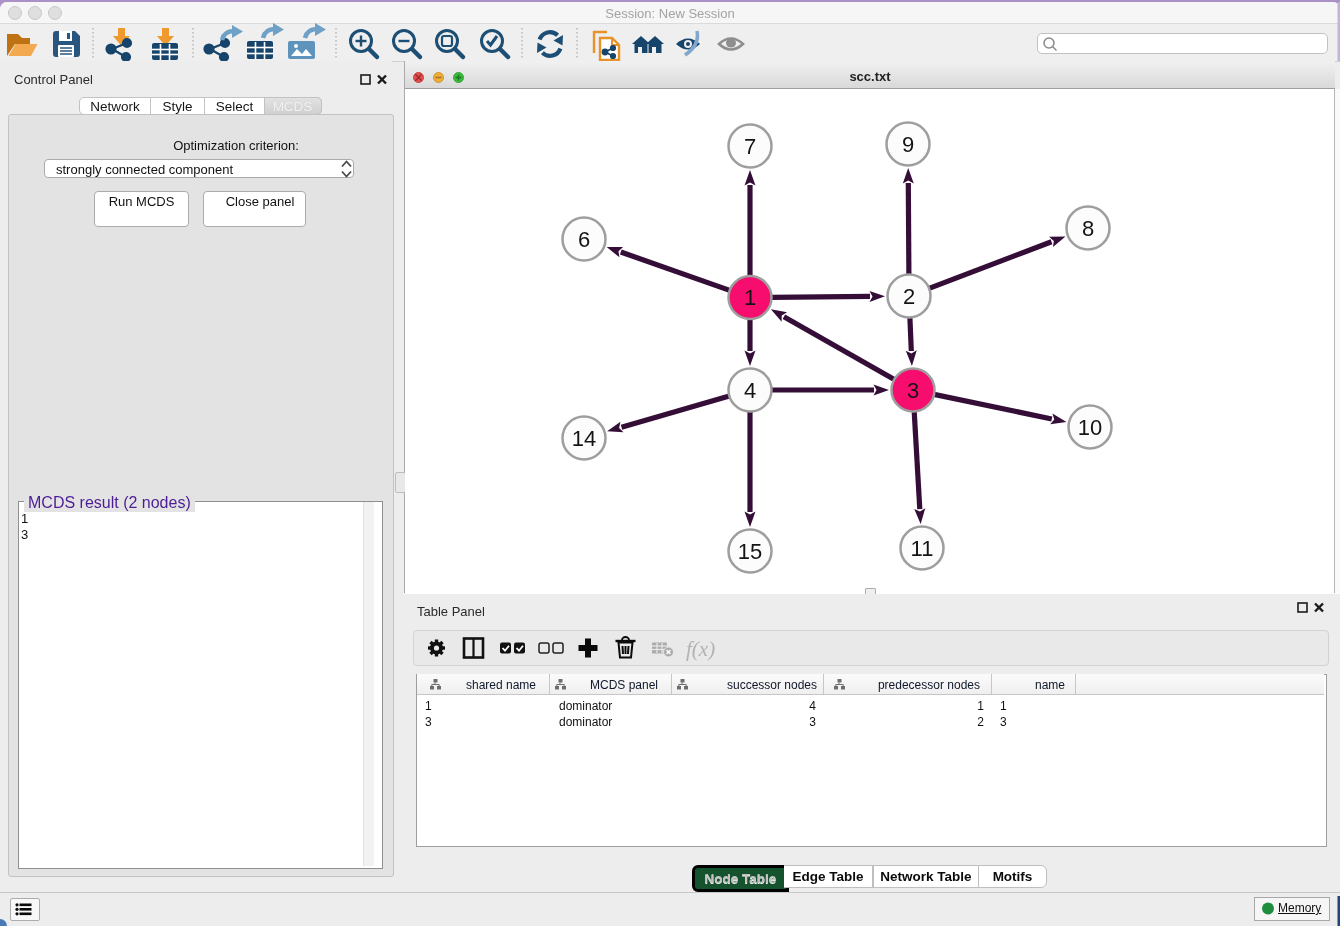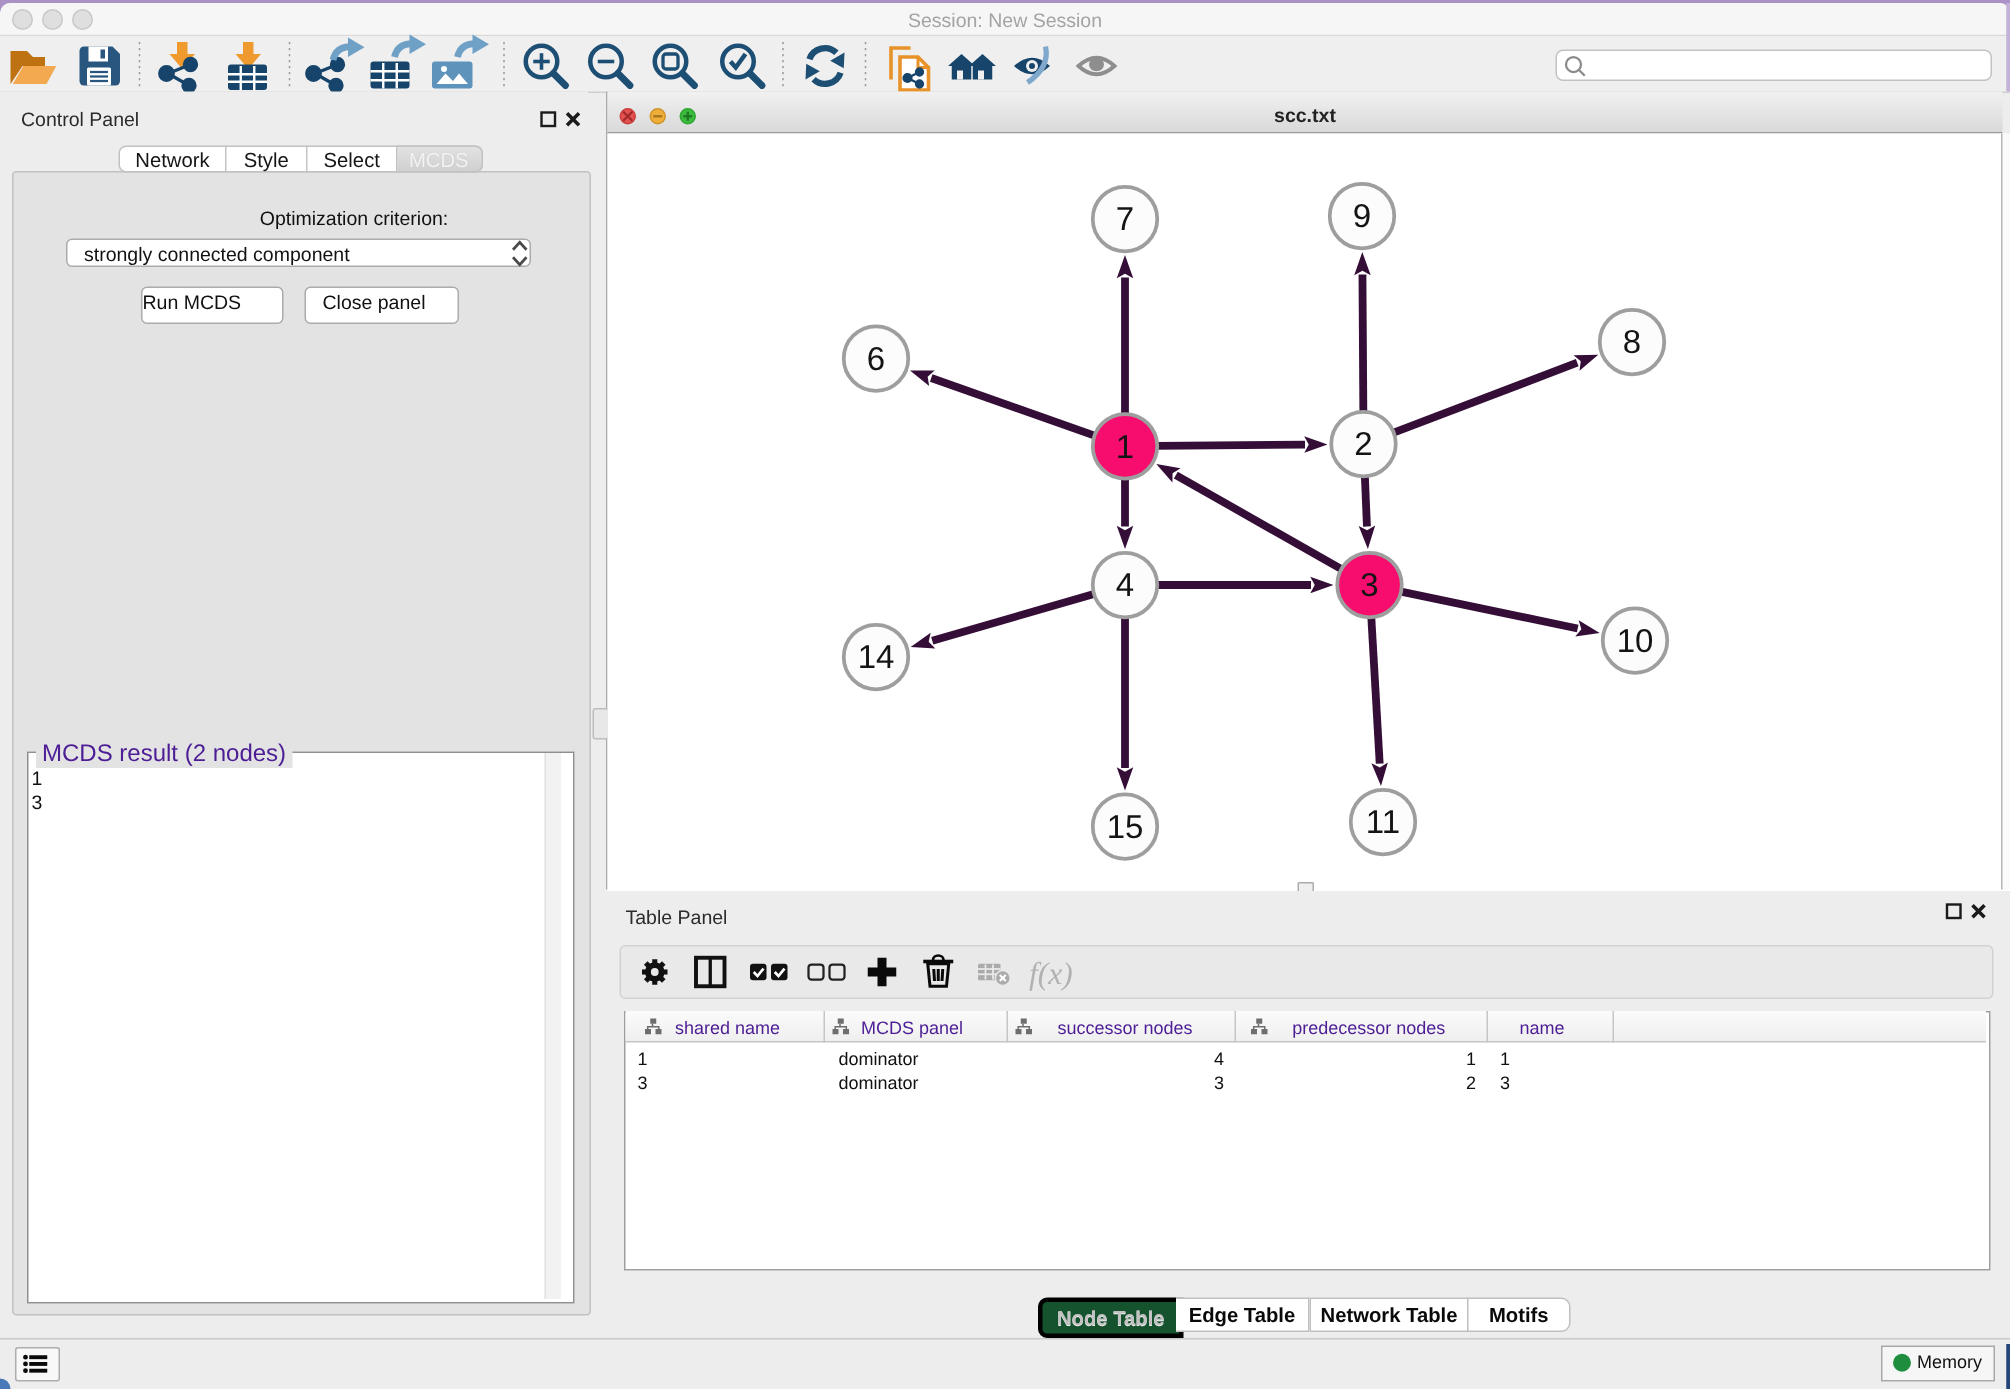--- a/index.html
+++ b/index.html
@@ -11,42 +11,42 @@
 #toolbar{left:0;top:24px;width:1340px;height:37px;background:#EFEFEF;border-bottom:1px solid #CFCFCF;}
 #searchbox{left:1037px;top:33px;width:289px;height:19px;background:#fff;border:1px solid #C2C2C2;border-radius:5px;}
 
 #cp{left:0;top:61px;width:392px;height:832px;background:#EDEDED;}
 #cptitle{left:14px;top:72px;font-size:13px;color:#2b2b2b;}
 #cppanel{left:8px;top:114px;width:384px;height:761px;background:#E3E3E3;border:1px solid #C2C2C2;border-radius:3px;}
 .tab{top:98px;height:16px;font-size:13.5px;font-weight:400;color:#151515;text-align:center;padding-top:1px;z-index:3;}
 #tabmcds{color:#F2F2F2;text-shadow:0 0 1px #c8c8c8;}
 #optlabel{left:0;top:138px;width:392px;text-align:center;font-size:13px;color:#111;padding-left:40px;}
 #dropdown{left:44px;top:159px;width:310px;height:19px;background:#fff;border:1px solid #ABABAB;border-radius:4px;font-size:13px;color:#111;line-height:19px;padding-left:11px;box-sizing:border-box;}
-.btn{top:191px;height:25px;background:#fff;border:1px solid #ABABAB;border-radius:4px;font-size:13px;color:#111;line-height:19px;box-sizing:border-box;}
+.btn{top:191px;height:36px;background:#fff;border:1px solid #ABABAB;border-radius:4px;font-size:13px;color:#111;text-align:center;line-height:19px;box-sizing:border-box;}
 #fs{left:18px;top:501px;width:363px;height:366px;border:1px solid #8F8F8F;background:#fff;}
 #fslabel{left:24px;top:494px;background:#E3E3E3;padding:0 4px;font-size:16px;color:#4c1d95;}
 #fstext{left:21px;top:511px;font-size:13px;color:#111;line-height:16px;}
 #fssb{left:363px;top:502px;width:10px;height:364px;background:#F2F2F2;border-left:1px solid #E2E2E2;}
 
 #divline{left:404px;top:61px;width:0;height:532px;border-left:1px solid #ABABAB;}
 #divhandle{left:395px;top:472px;width:9px;height:19px;background:#E8E8E8;border:1px solid #BDBDBD;border-radius:2px;}
 
 #nwtitle{left:405px;top:61px;width:930px;height:27px;background:linear-gradient(#F1F1F1,#D9D9D9);border-bottom:1px solid #9E9E9E;}
 #nwname{left:405px;top:69px;width:930px;text-align:center;font-size:13px;font-weight:bold;color:#222;}
 .tfl{top:72px;width:11px;height:11px;border-radius:50%;box-sizing:border-box;}
 #canvas{left:405px;top:89px;width:935px;height:505px;background:#fff;}
 #nwsb{left:1334px;top:89px;width:6px;height:504px;background:#FAFAFA;border-left:1px solid #B5B5B5;}
 #canvhandle{left:865px;top:588px;width:9px;height:5px;background:#EFEFEF;border:1px solid #ACACAC;border-radius:1px;}
 
 #tp{left:405px;top:594px;width:935px;height:299px;background:#EDEDED;}
 #tptitle{left:417px;top:604px;font-size:13px;color:#2b2b2b;}
 #tptools{left:413px;top:630px;width:916px;height:36px;background:#E9E9E9;border:1px solid #D2D2D2;border-radius:4px;box-sizing:border-box;}
 #tbl{left:416px;top:674px;width:909px;height:171px;background:#fff;border:1px solid #9E9E9E;}
 #thead{left:0px;top:0px;width:907px;height:20px;background:linear-gradient(#FBFBFB,#EFEFEF);border-bottom:1px solid #C6C6C6;}
-.hcell{top:3px;font-size:12px;color:#4c1d95;text-align:center;}
+.hcell{top:3px;font-size:12px;color:#0f172a;text-align:right;}
 .hsep{top:674px;height:21px;width:0;border-left:1px solid #C6C6C6;}
 .cell{font-size:12px;color:#111;}
 .btab{top:865px;height:21px;font-size:13.5px;font-weight:600;color:#0a0a0a;text-align:center;line-height:21px;}
 
 #sbar{left:0;top:892px;width:1340px;height:34px;background:#EDEDED;border-top:1px solid #C9C9C9;}
 #listbtn{left:10px;top:898px;width:28px;height:21px;background:#F8F8F8;border:1px solid #ADADAD;border-radius:2px;}
 #membtn{left:1254px;top:897px;width:74px;height:22px;background:#F6F6F6;border:1px solid #A8A8A8;font-size:12px;color:#111;}
 svg{position:absolute;overflow:visible;}
 </style></head>
 <body>
@@ -426,14 +426,14 @@
 <div class="abs cell" style="left:740px;top:715px;width:76px;text-align:right;">3</div>
 <div class="abs cell" style="left:910px;top:715px;width:74px;text-align:right;">2</div>
 <div class="abs cell" style="left:1000px;top:715px;">3</div>
 <div class="abs btab" style="left:692px;width:91px;background:#14532d;color:#C2C2C2;border:3px solid #000000;border-radius:6px 0 0 6px;text-shadow:0 1px 0 #eee;">Node Table</div>
 <div class="abs btab" style="left:784px;width:88px;background:#fff;border:1px solid #BFBFBF;border-left:none;">Edge Table</div>
 <div class="abs btab" style="left:873px;width:104px;background:#fff;border:1px solid #BFBFBF;">Network Table</div>
 <div class="abs btab" style="left:979px;width:67px;background:#fff;border:1px solid #BFBFBF;border-left:1px solid #BFBFBF;border-radius:0 6px 6px 0;margin-left:-1px;">Motifs</div>
 <div class="abs" id="sbar"></div>
 <div class="abs" id="listbtn"></div>
 <div class="abs" id="membtn">
-    <span style="position:absolute;left:23px;top:3px;">Memory</span>
+    <span style="position:absolute;left:23px;top:3px;text-decoration:underline;">Memory</span>
   </div>
 
 </body></html>

